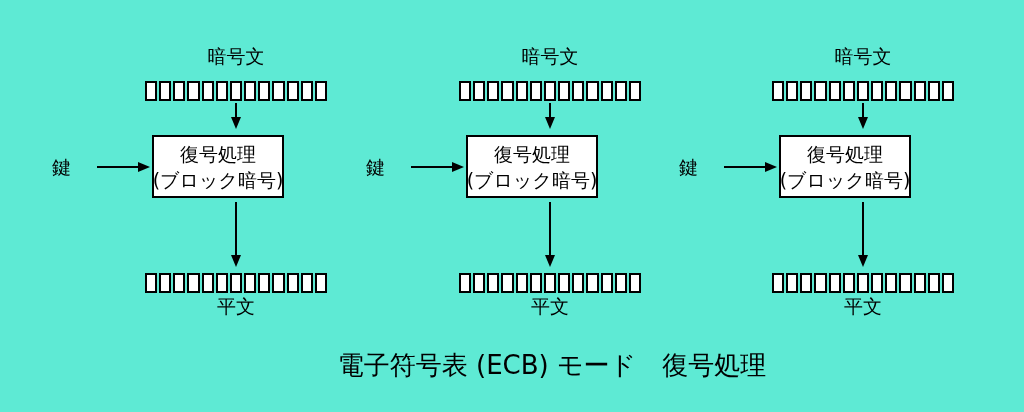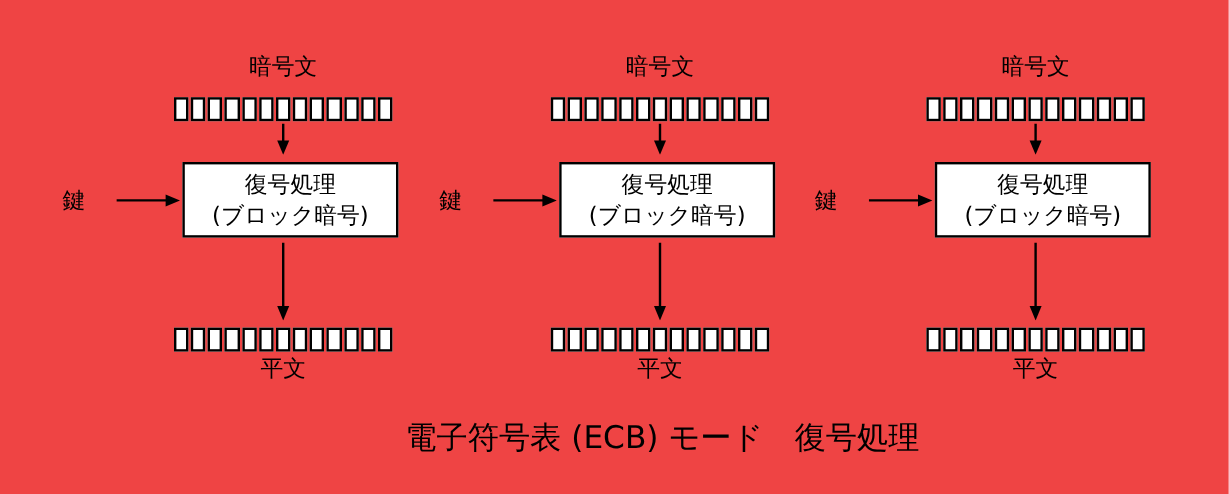--- a/index.html
+++ b/index.html
@@ -2,21 +2,21 @@
 <html><head>
 <meta charset="utf-8">
 <style>
   * { margin: 0; padding: 0; box-sizing: border-box; }
   html, body { background: #ffffff; }
   body { font-family: "DejaVu Sans", "Liberation Sans", sans-serif; }
   .page {
     position: relative;
     width: 1024px;
     height: 412px;
-    background: #ef4444;
+    background: #5eead4;
     overflow: hidden;
     color: #000000;
   }
   .unit {
     position: absolute;
     top: 44px;
     width: 380px;
     height: 290px;
   }
   .unit-1 { left: 46px; }
@@ -52,21 +52,21 @@
     background: #fff;
   }
 
   .arrow-down-1 { position: absolute; left: 183px; top: 59px; }
   .arrow-down-2 { position: absolute; left: 183px; top: 158px; }
 
   .process-box {
     position: absolute;
     left: 106px;
     top: 91px;
-    width: 180px;
+    width: 132px;
     height: 63px;
     border: 2px solid #000;
     background: #fff;
     display: flex;
     flex-direction: column;
     align-items: center;
     justify-content: center;
     text-align: center;
   }
   .process-box span {

